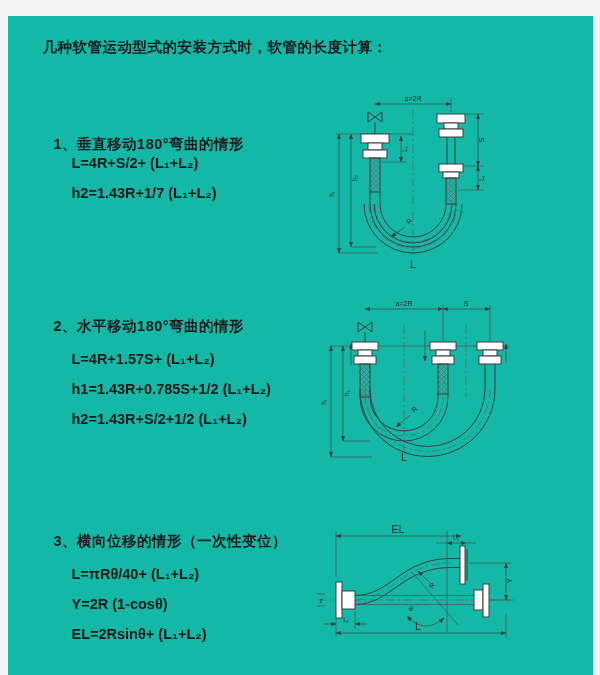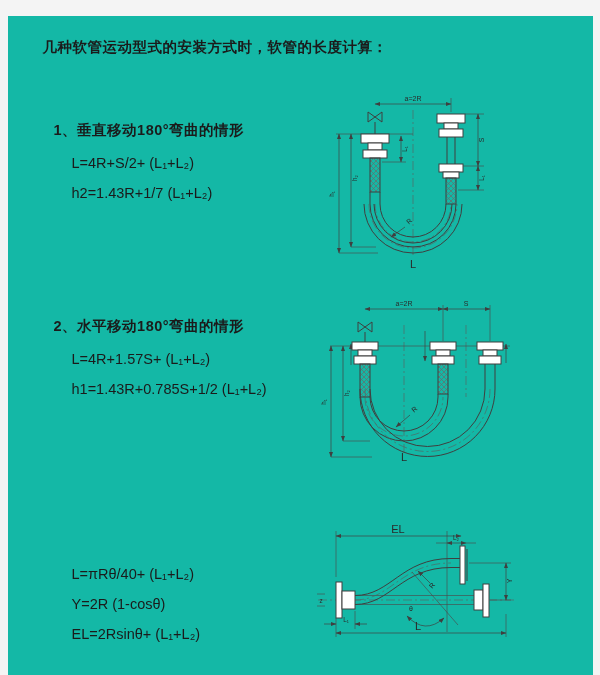--- a/index.html
+++ b/index.html
@@ -5,57 +5,61 @@
   html,body{margin:0;padding:0;background:#f4f4f4;}
   .page{
     position:relative;width:585px;height:675px;margin:16px auto;
     background:#14b8a6;overflow:hidden;
     font-family:"Liberation Sans","DejaVu Sans",sans-serif;
     color:#1b1b1b;
   }
   .title{position:absolute;left:35px;top:22px;font-size:14.5px;font-weight:bold;letter-spacing:.5px;}
   .sec-head{position:absolute;font-size:14.5px;font-weight:bold;letter-spacing:.5px;}
   .formulas{position:absolute;font-size:14.5px;}
-  .formulas .f{height:30px;line-height:30px;white-space:pre;}
+  .formulas .f{height:30px;line-height:30px;white-space:pre;font-weight:bold;}
   .diag{position:absolute;}
   
   .ln{stroke:#3f3f3f;stroke-width:1;fill:none;}
   .thin{stroke:#4a4a4a;stroke-width:.65;fill:none;}
   .dim{stroke:#3f3f3f;stroke-width:.7;fill:none;}
   .cl{stroke:#5a5a5a;stroke-width:.6;fill:none;stroke-dasharray:9 3 2 3;}
   .fit{fill:#ffffff;stroke:#3f3f3f;stroke-width:1;}
   .braid{fill:url(#braidp);stroke:#3f3f3f;stroke-width:1;}
   svg text{font-family:"Liberation Sans","DejaVu Sans",sans-serif;fill:#2a2a2a;}
   .lbl{font-size:7px;}
   .lbls{font-size:6.3px;}
   .lblL{font-size:11px;}
 </style>
 </head>
 <body>
 
 <div class="page">
 
   <div class="title">几种软管运动型式的安装方式时，软管的长度计算：</div>
 
-  <div class="sec-head" style="left:46px;top:105px;">
+  <div class="sec-head" style="left:46px;top:119px;">
     <span>1、</span><span>垂直移动180°弯曲的情形</span>
   </div>
   <div class="formulas" style="left:64px;top:132px;">
     <div class="f">L=4R+S/2+ (L₁+L₂)</div>
     <div class="f">h2=1.43R+1/7 (L₁+L₂)</div>
   </div>
 
   <div class="sec-head" style="left:46px;top:301px;">
     <span>2、</span><span>水平移动180°弯曲的情形</span>
   </div>
   <div class="formulas" style="left:64px;top:328px;">
     <div class="f">L=4R+1.57S+ (L₁+L₂)</div>
     <div class="f">h1=1.43R+0.785S+1/2 (L₁+L₂)</div>
-  </div>
-
+    <div class="f">h2=1.43R+S/2+1/2 (L₁+L₂)</div>
+  </div>
+
+  <div class="sec-head" style="left:46px;top:516px;">
+    <span>3、</span><span>横向位移的情形（一次性变位）</span>
+  </div>
   <div class="formulas" style="left:64px;top:543px;">
     <div class="f">L=πRθ/40+ (L₁+L₂)</div>
     <div class="f">Y=2R (1-cosθ)</div>
     <div class="f">EL=2Rsinθ+ (L₁+L₂)</div>
   </div>
 
   <svg class="diag" style="left:308px;top:70px;" width="265" height="195" viewBox="0 0 265 195">
     <defs>
       <pattern id="braidp" width="5" height="5" patternUnits="userSpaceOnUse">
         <path d="M0,5 L5,0 M0,0 L5,5" stroke="#6a6a6a" stroke-width="0.7"></path>

